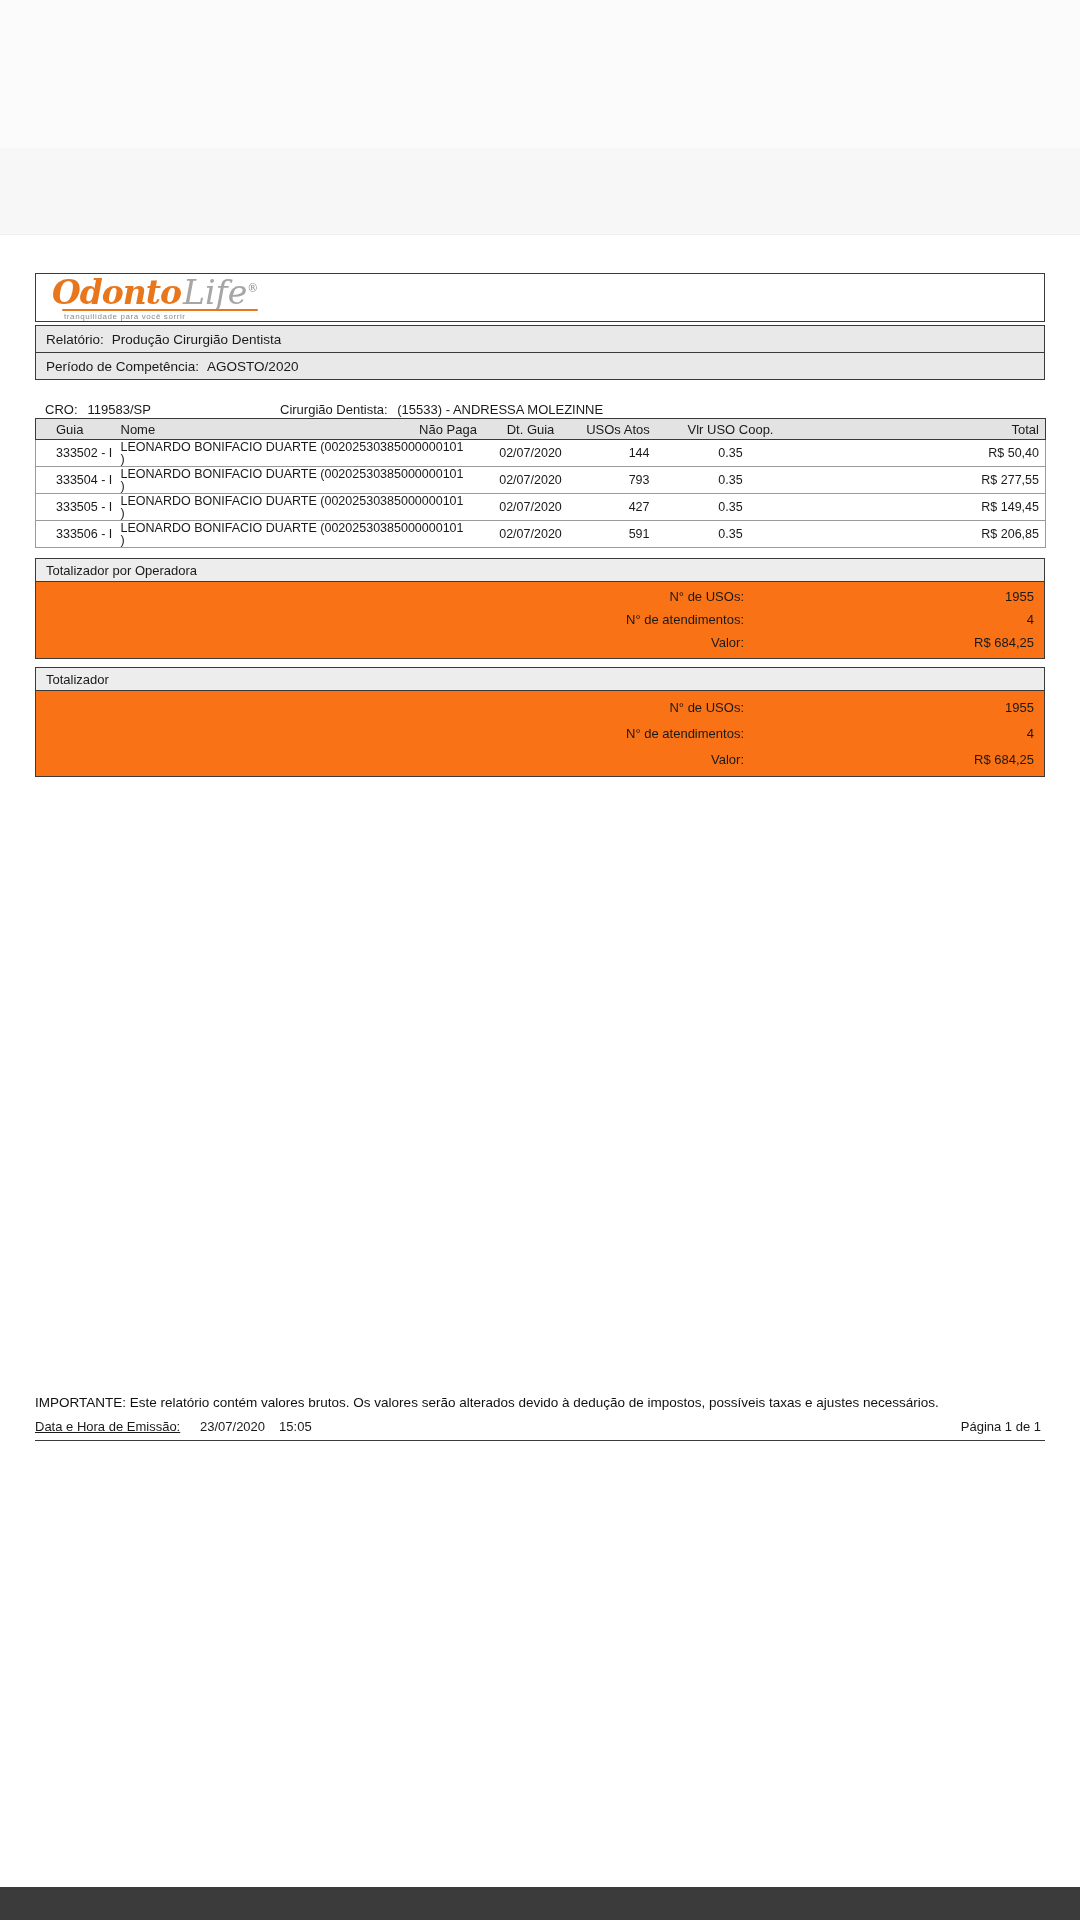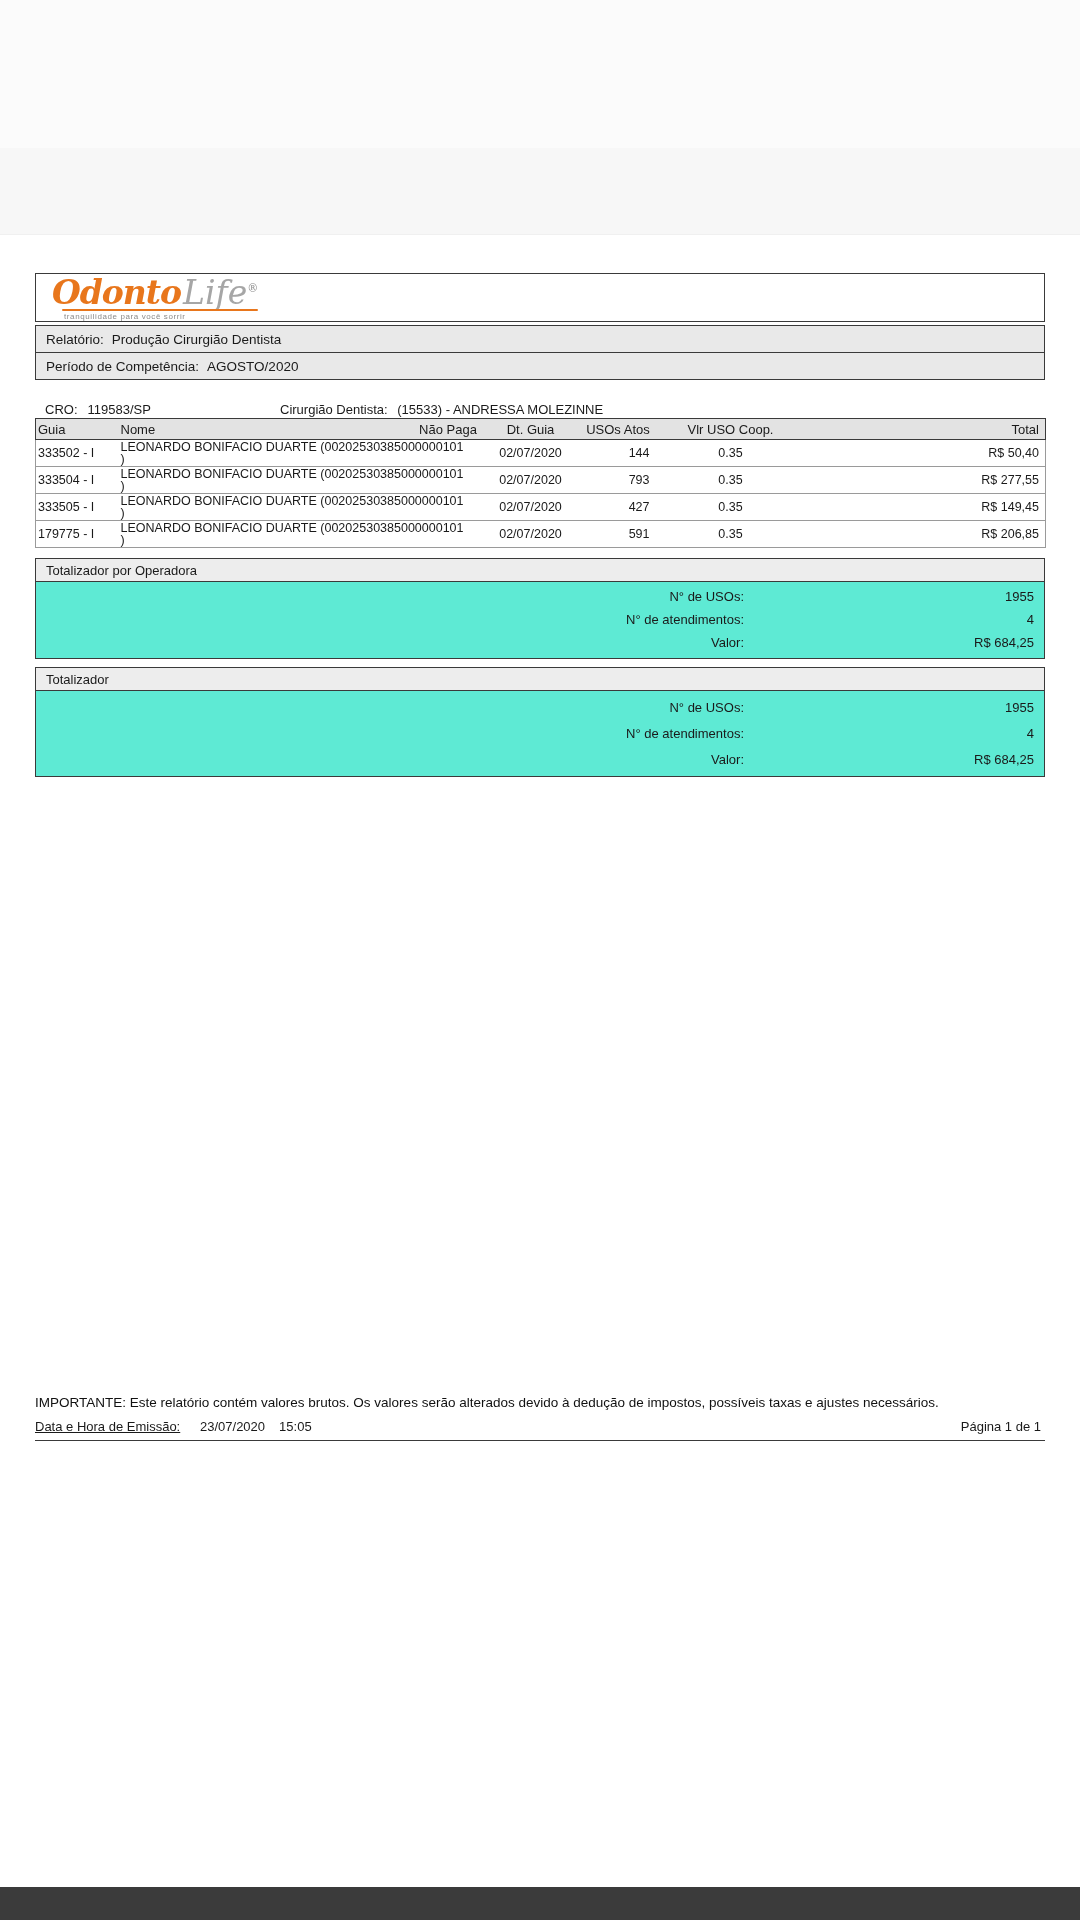--- a/index.html
+++ b/index.html
@@ -101,33 +101,33 @@
   .guias-table thead th:first-child { border-left: 1px solid #3a3a3a; }
   .guias-table thead th:last-child { border-right: 1px solid #3a3a3a; }
   .guias-table tbody tr { height: 27px; }
   .guias-table tbody td {
     font-size: 12.5px;
     border-bottom: 1px solid #9a9a9a;
     vertical-align: middle;
   }
   .guias-table tbody td:first-child { border-left: 1px solid #9a9a9a; }
   .guias-table tbody td:last-child { border-right: 1px solid #9a9a9a; }
-  .c-guia  { text-align: left; padding-left: 2px; }
+  .c-guia  { text-align: left; padding-left: 20px; }
   th.c-nome, td.c-nome { text-align: left; }
   .c-naopaga { text-align: center; }
   .c-dt    { text-align: center; }
   td.c-usos { text-align: right; padding-right: 16px; }
   th.c-usos { text-align: center; }
   .c-vlr   { text-align: center; }
   .c-total { text-align: right; padding-right: 6px; }
   .nome-l1 { line-height: 12px; white-space: nowrap; overflow: visible; }
   .nome-l2 { line-height: 12px; }
 
   
-  .total-box { border: 1px solid #3a3a3a; margin-top: 10px; background: #5eead4; }
+  .total-box { border: 1px solid #3a3a3a; margin-top: 10px; background: #f97316; }
   .total-box + .total-box { margin-top: 8px; }
   .total-box-header {
     background: #ededed;
     border-bottom: 1px solid #3a3a3a;
     height: 23px;
     display: flex;
     align-items: center;
     padding-left: 10px;
     font-size: 13px;
   }
@@ -259,21 +259,21 @@
             <div class="nome-l1">LEONARDO BONIFACIO DUARTE (00202530385000000101</div>
             <div class="nome-l2">)</div>
           </td>
           <td class="c-naopaga"></td>
           <td class="c-dt">02/07/2020</td>
           <td class="c-usos">427</td>
           <td class="c-vlr">0.35</td>
           <td class="c-total">R$ 149,45</td>
         </tr>
         <tr>
-          <td class="c-guia">179775 - I</td>
+          <td class="c-guia">333506 - I</td>
           <td class="c-nome">
             <div class="nome-l1">LEONARDO BONIFACIO DUARTE (00202530385000000101</div>
             <div class="nome-l2">)</div>
           </td>
           <td class="c-naopaga"></td>
           <td class="c-dt">02/07/2020</td>
           <td class="c-usos">591</td>
           <td class="c-vlr">0.35</td>
           <td class="c-total">R$ 206,85</td>
         </tr>

